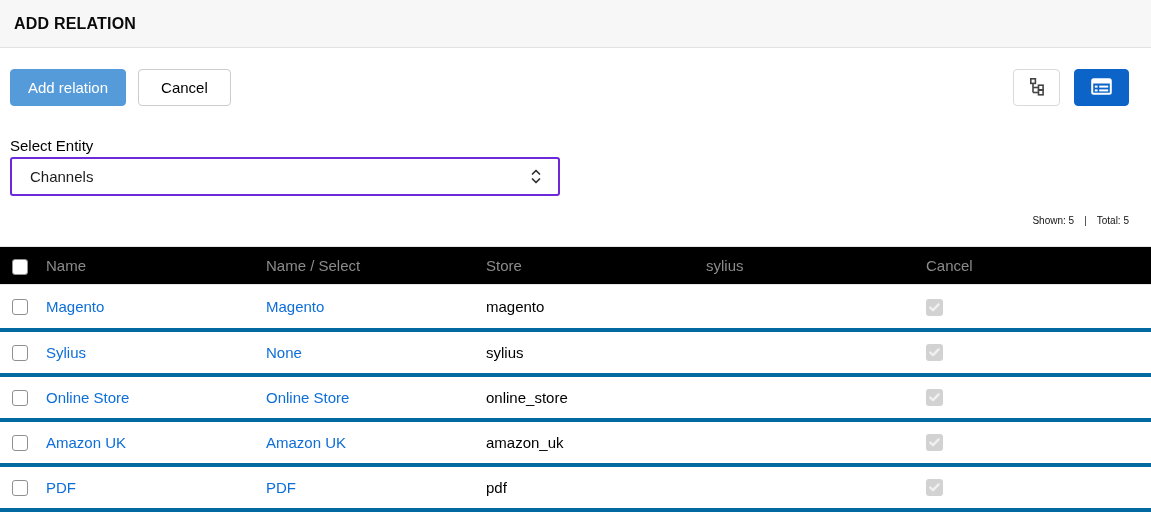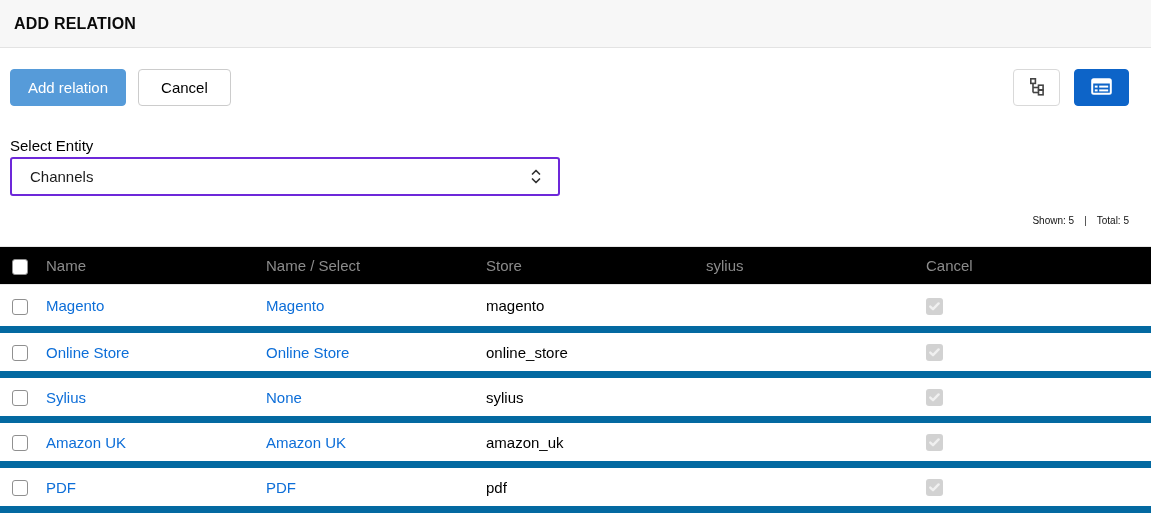--- a/index.html
+++ b/index.html
@@ -130,21 +130,21 @@
     border-bottom: 1px solid #e7e7e7;
     height: 38px;
     text-align: left;
     font-weight: normal;
     color: #8b8b8b;
     font-size: 15px;
     vertical-align: middle;
   }
   tbody td {
     height: 45px;
-    border-bottom: 7px solid #0369a1;
+    border-bottom: 4px solid #0369a1;
     vertical-align: middle;
     color: #000;
   }
   .cb-cell { padding-left: 12px; }
   a.link {
     color: #0d6ed8;
     text-decoration: none;
     cursor: pointer;
   }
 
@@ -255,50 +255,50 @@
       <span class="checkbox-disabled">
         <svg width="11" height="9" viewBox="0 0 11 9" fill="none" stroke="#f0f0f0" stroke-width="2.4" stroke-linecap="round" stroke-linejoin="round">
           <path d="M1.3 4.6 L4 7.2 L9.6 1.4"></path>
         </svg>
       </span>
     </td>
   </tr>
 
   <tr>
     <td class="cb-cell"><span class="checkbox"></span></td>
+    <td><a class="link">Sylius</a></td>
+    <td><a class="link">None</a></td>
+    <td><span>sylius</span></td>
+    <td></td>
+    <td>
+      <span class="checkbox-disabled">
+        <svg width="11" height="9" viewBox="0 0 11 9" fill="none" stroke="#f0f0f0" stroke-width="2.4" stroke-linecap="round" stroke-linejoin="round">
+          <path d="M1.3 4.6 L4 7.2 L9.6 1.4"></path>
+        </svg>
+      </span>
+    </td>
+  </tr>
+
+  <tr>
+    <td class="cb-cell"><span class="checkbox"></span></td>
     <td><a class="link">Online Store</a></td>
     <td><a class="link">Online Store</a></td>
     <td><span>online_store</span></td>
     <td></td>
     <td>
       <span class="checkbox-disabled">
         <svg width="11" height="9" viewBox="0 0 11 9" fill="none" stroke="#f0f0f0" stroke-width="2.4" stroke-linecap="round" stroke-linejoin="round">
           <path d="M1.3 4.6 L4 7.2 L9.6 1.4"></path>
         </svg>
       </span>
     </td>
   </tr>
 
   <tr>
     <td class="cb-cell"><span class="checkbox"></span></td>
-    <td><a class="link">Sylius</a></td>
-    <td><a class="link">None</a></td>
-    <td><span>sylius</span></td>
-    <td></td>
-    <td>
-      <span class="checkbox-disabled">
-        <svg width="11" height="9" viewBox="0 0 11 9" fill="none" stroke="#f0f0f0" stroke-width="2.4" stroke-linecap="round" stroke-linejoin="round">
-          <path d="M1.3 4.6 L4 7.2 L9.6 1.4"></path>
-        </svg>
-      </span>
-    </td>
-  </tr>
-
-  <tr>
-    <td class="cb-cell"><span class="checkbox"></span></td>
     <td><a class="link">Amazon UK</a></td>
     <td><a class="link">Amazon UK</a></td>
     <td><span>amazon_uk</span></td>
     <td></td>
     <td>
       <span class="checkbox-disabled">
         <svg width="11" height="9" viewBox="0 0 11 9" fill="none" stroke="#f0f0f0" stroke-width="2.4" stroke-linecap="round" stroke-linejoin="round">
           <path d="M1.3 4.6 L4 7.2 L9.6 1.4"></path>
         </svg>
       </span>

